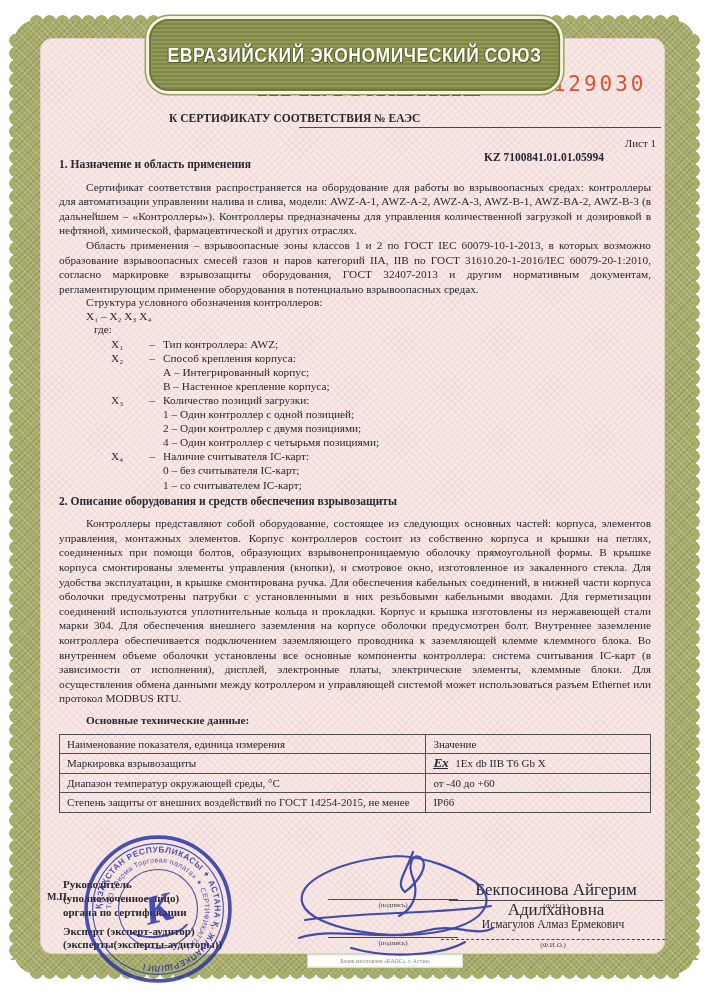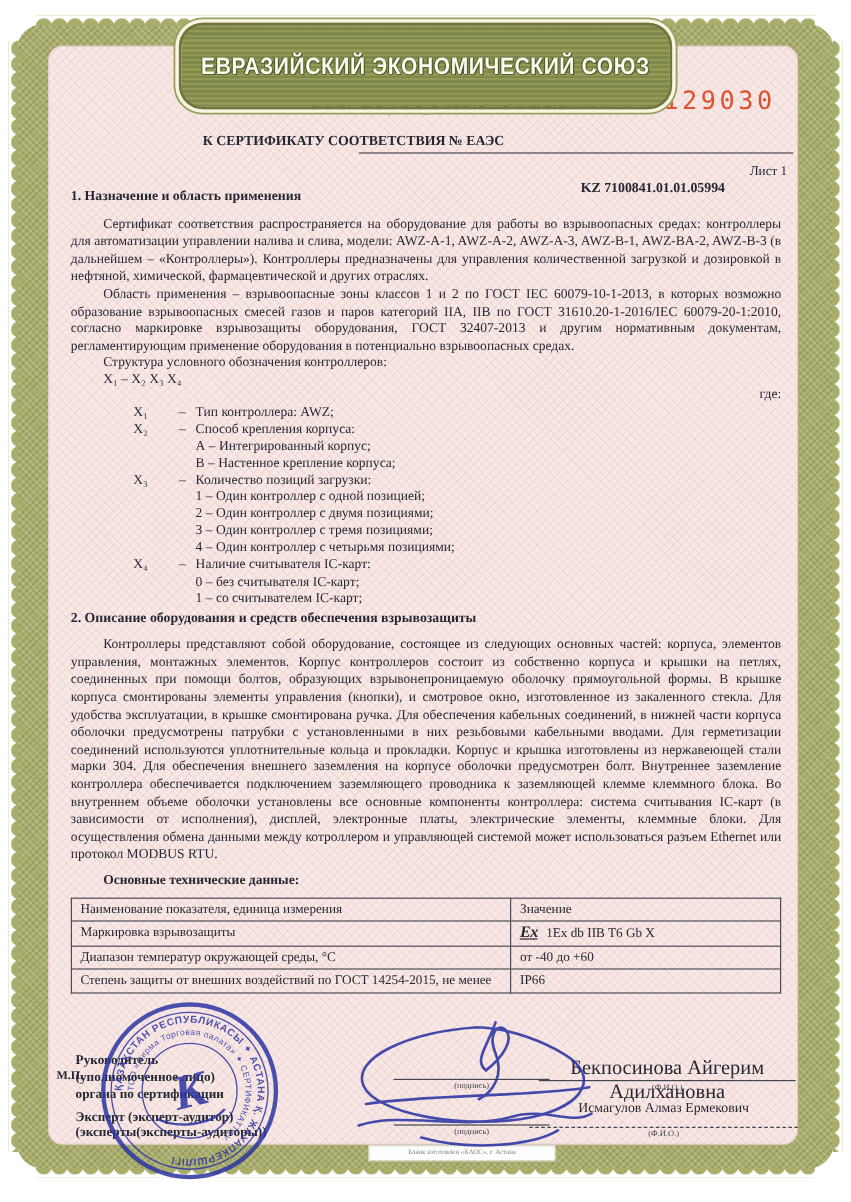--- a/index.html
+++ b/index.html
@@ -52,21 +52,21 @@
   .cert-underline{position:absolute;left:258px;top:88px;width:362px;border-bottom:1px solid #44464f;}
   .sheet{left:540px;top:98px;width:75px;text-align:right;font-size:11px;}
 
   
   .flow{position:absolute;left:18px;right:13px;top:118px;font-size:11.3px;line-height:14.6px;
         text-align:justify;}
   .sec-h{font-weight:bold;font-size:11.5px;text-align:left;}
   .para{text-indent:27px;margin:0;}
   .p-top{margin-top:8px;}
   .struct-line{margin-left:27px;line-height:13.4px;text-align:left;font-family:Liberation Serif, serif;}
-  .where{margin-left:35px;line-height:13.4px;text-align:right;}
+  .where{margin-left:35px;line-height:13.4px;text-align:left;}
   .def-row{display:flex;line-height:14.1px;text-align:left;}
   .def-key{margin-left:52px;width:30px;}
   .def-dash{width:22px;text-align:center;}
   .def-desc{flex:1;}
   .sub-row{margin-left:104px;line-height:14.1px;text-align:left;}
   .h2{margin-top:2px;}
   .tech-h{margin-top:7px;margin-left:27px;font-weight:bold;text-align:left;}
 
   
   table.tech{width:100%;margin-top:6px;border-collapse:collapse;font-size:11px;}
@@ -141,21 +141,20 @@
       </div>
       <div class="sub-row">А – Интегрированный корпус;</div>
       <div class="sub-row">В – Настенное крепление корпуса;</div>
       <div class="def-row">
         <span class="def-key">X₃</span>
         <span class="def-dash">–</span>
         <span class="def-desc">Количество позиций загрузки:</span>
       </div>
       <div class="sub-row">1 – Один контроллер с одной позицией;</div>
       <div class="sub-row">2 – Один контроллер с двумя позициями;</div>
-      <div class="sub-row">3 – Один контроллер с тремя позициями;</div>
       <div class="sub-row">4 – Один контроллер с четырьмя позициями;</div>
       <div class="def-row">
         <span class="def-key">X₄</span>
         <span class="def-dash">–</span>
         <span class="def-desc">Наличие считывателя IC-карт:</span>
       </div>
       <div class="sub-row">0 – без считывателя IC-карт;</div>
       <div class="sub-row">1 – со считывателем IC-карт;</div>
 
       <div class="sec-h h2">2.  Описание оборудования и средств обеспечения взрывозащиты</div>

